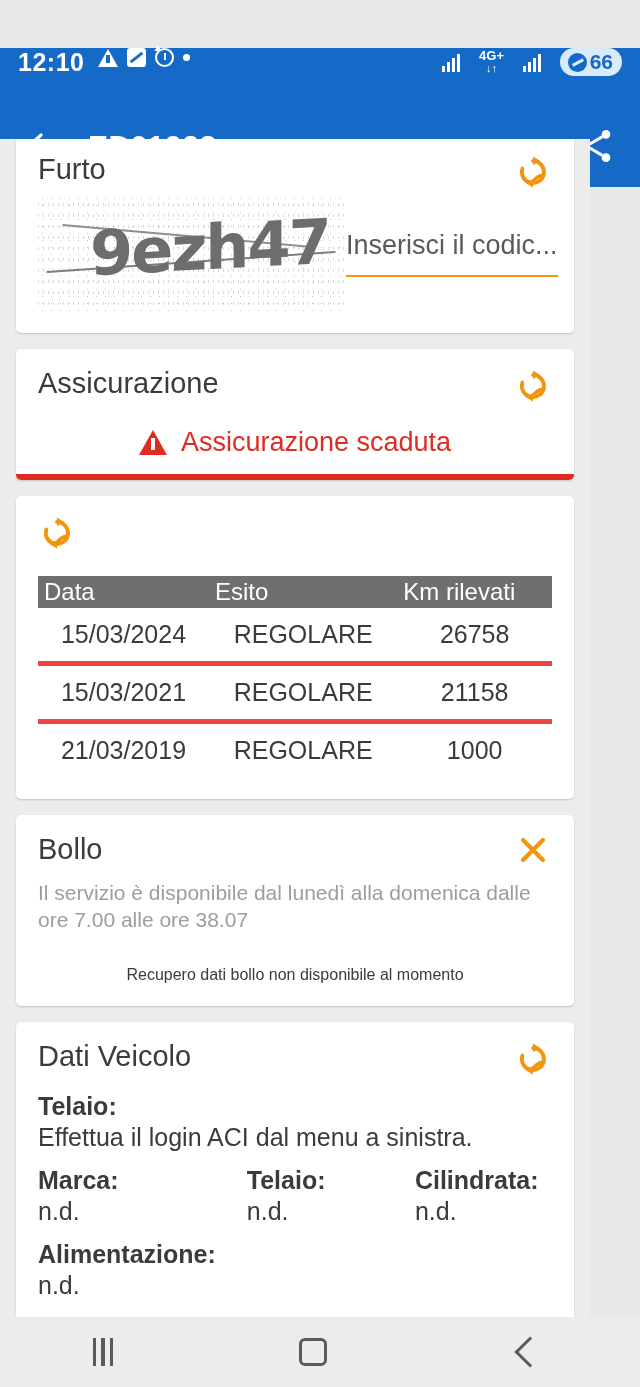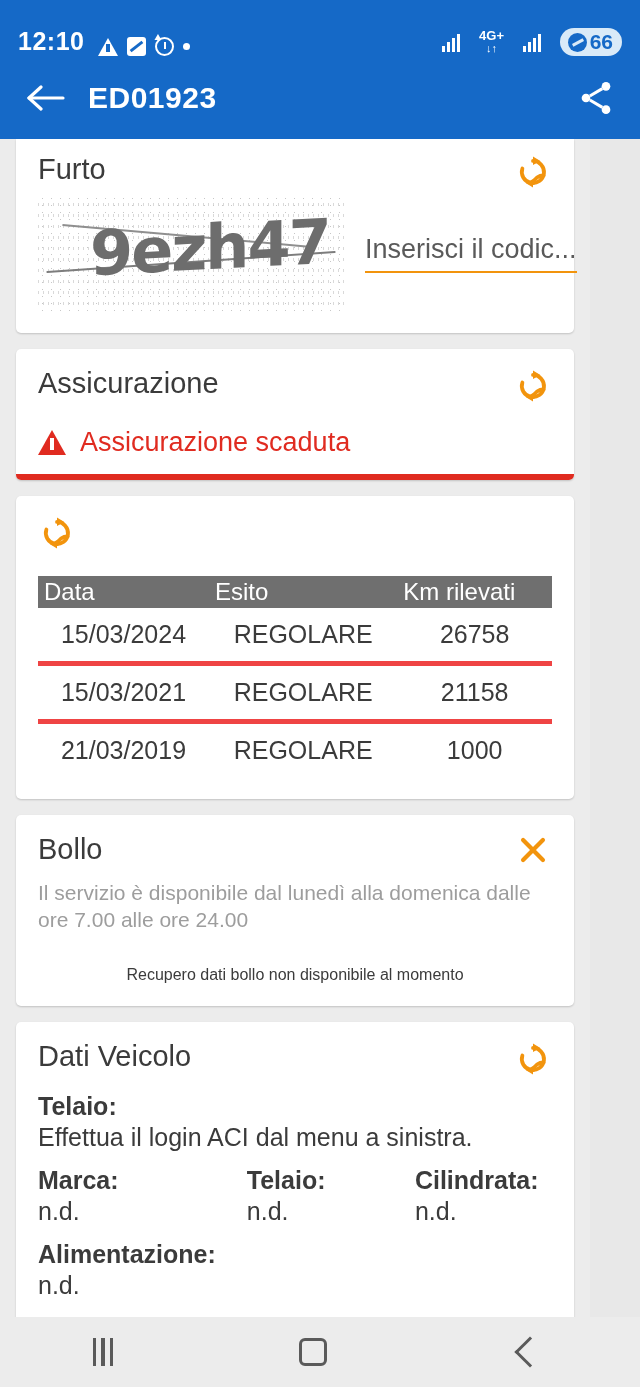--- a/index.html
+++ b/index.html
@@ -11,24 +11,25 @@
     overflow: hidden;
     position: relative;
   }
 
   
   .statusbar {
     height: 56px;
     background: #1569c7;
     color: #ffffff;
     display: flex;
-    align-items: flex-end;
+    align-items: flex-start;
     padding: 0 18px;
     font-size: 25px;
     font-weight: bold;
+    margin-top: 48px;
   }
   .statusbar .clock { letter-spacing: 0.5px; }
   .statusbar .left-icons {
     display: flex;
     align-items: center;
     gap: 9px;
     margin-left: 14px;
   }
   .statusbar .spacer { flex: 1; }
   .statusbar .right-icons {
@@ -260,37 +261,38 @@
   }
   .captcha-line2 {
     position: absolute;
     left: 24px; top: 40px;
     width: 250px; height: 1.5px;
     background: #8f8f8f;
     transform: rotate(5deg);
   }
   .captcha-input {
     flex: 1;
-    margin-left: 21px;
+    margin-left: 2px;
     border-bottom: 2px solid #f2940d;
-    padding-bottom: 6px;
+    padding-bottom: 14px;
   }
   .captcha-input .ph {
     font-size: 27px;
     color: #5a5a5a;
     white-space: nowrap;
     overflow: hidden;
   }
 
   
   .warn-row {
     display: flex;
     align-items: center;
     gap: 14px;
     margin-top: 22px;
+    justify-content: center;
   }
   .warn-tri {
     width: 0; height: 0;
     border-left: 14px solid transparent;
     border-right: 14px solid transparent;
     border-bottom: 25px solid #e02b20;
     position: relative;
     flex: 0 0 auto;
   }
   .warn-tri::after {
@@ -549,21 +551,21 @@
 
   <div class="card">
     <div class="card-head">
       <div class="card-title">Bollo</div>
       <div class="close-btn">
         <svg width="34" height="34" viewBox="0 0 24 24">
           <path d="M5 5 L19 19 M19 5 L5 19" stroke="#f2940d" stroke-width="3" stroke-linecap="round"></path>
         </svg>
       </div>
     </div>
-    <div class="note">Il servizio è disponibile dal lunedì alla domenica dalle ore 7.00 alle ore 24.00</div>
+    <div class="note">Il servizio è disponibile dal lunedì alla domenica dalle ore 7.00 alle ore 38.07</div>
     <div class="center-msg">Recupero dati bollo non disponibile al momento</div>
   </div>
 
   <div class="card">
     <div class="card-head">
       <div class="card-title">Dati Veicolo</div>
       <div class="refresh-btn">
         <svg width="38" height="38" viewBox="0 0 24 24">
           <path d="M12 5 A7 7 0 1 1 5.3 9.8" fill="none" stroke="#f2940d" stroke-width="2.4" stroke-linecap="round"></path>
           <path d="M12 2.2 L12 7.6 L16.6 5" fill="#f2940d"></path>

